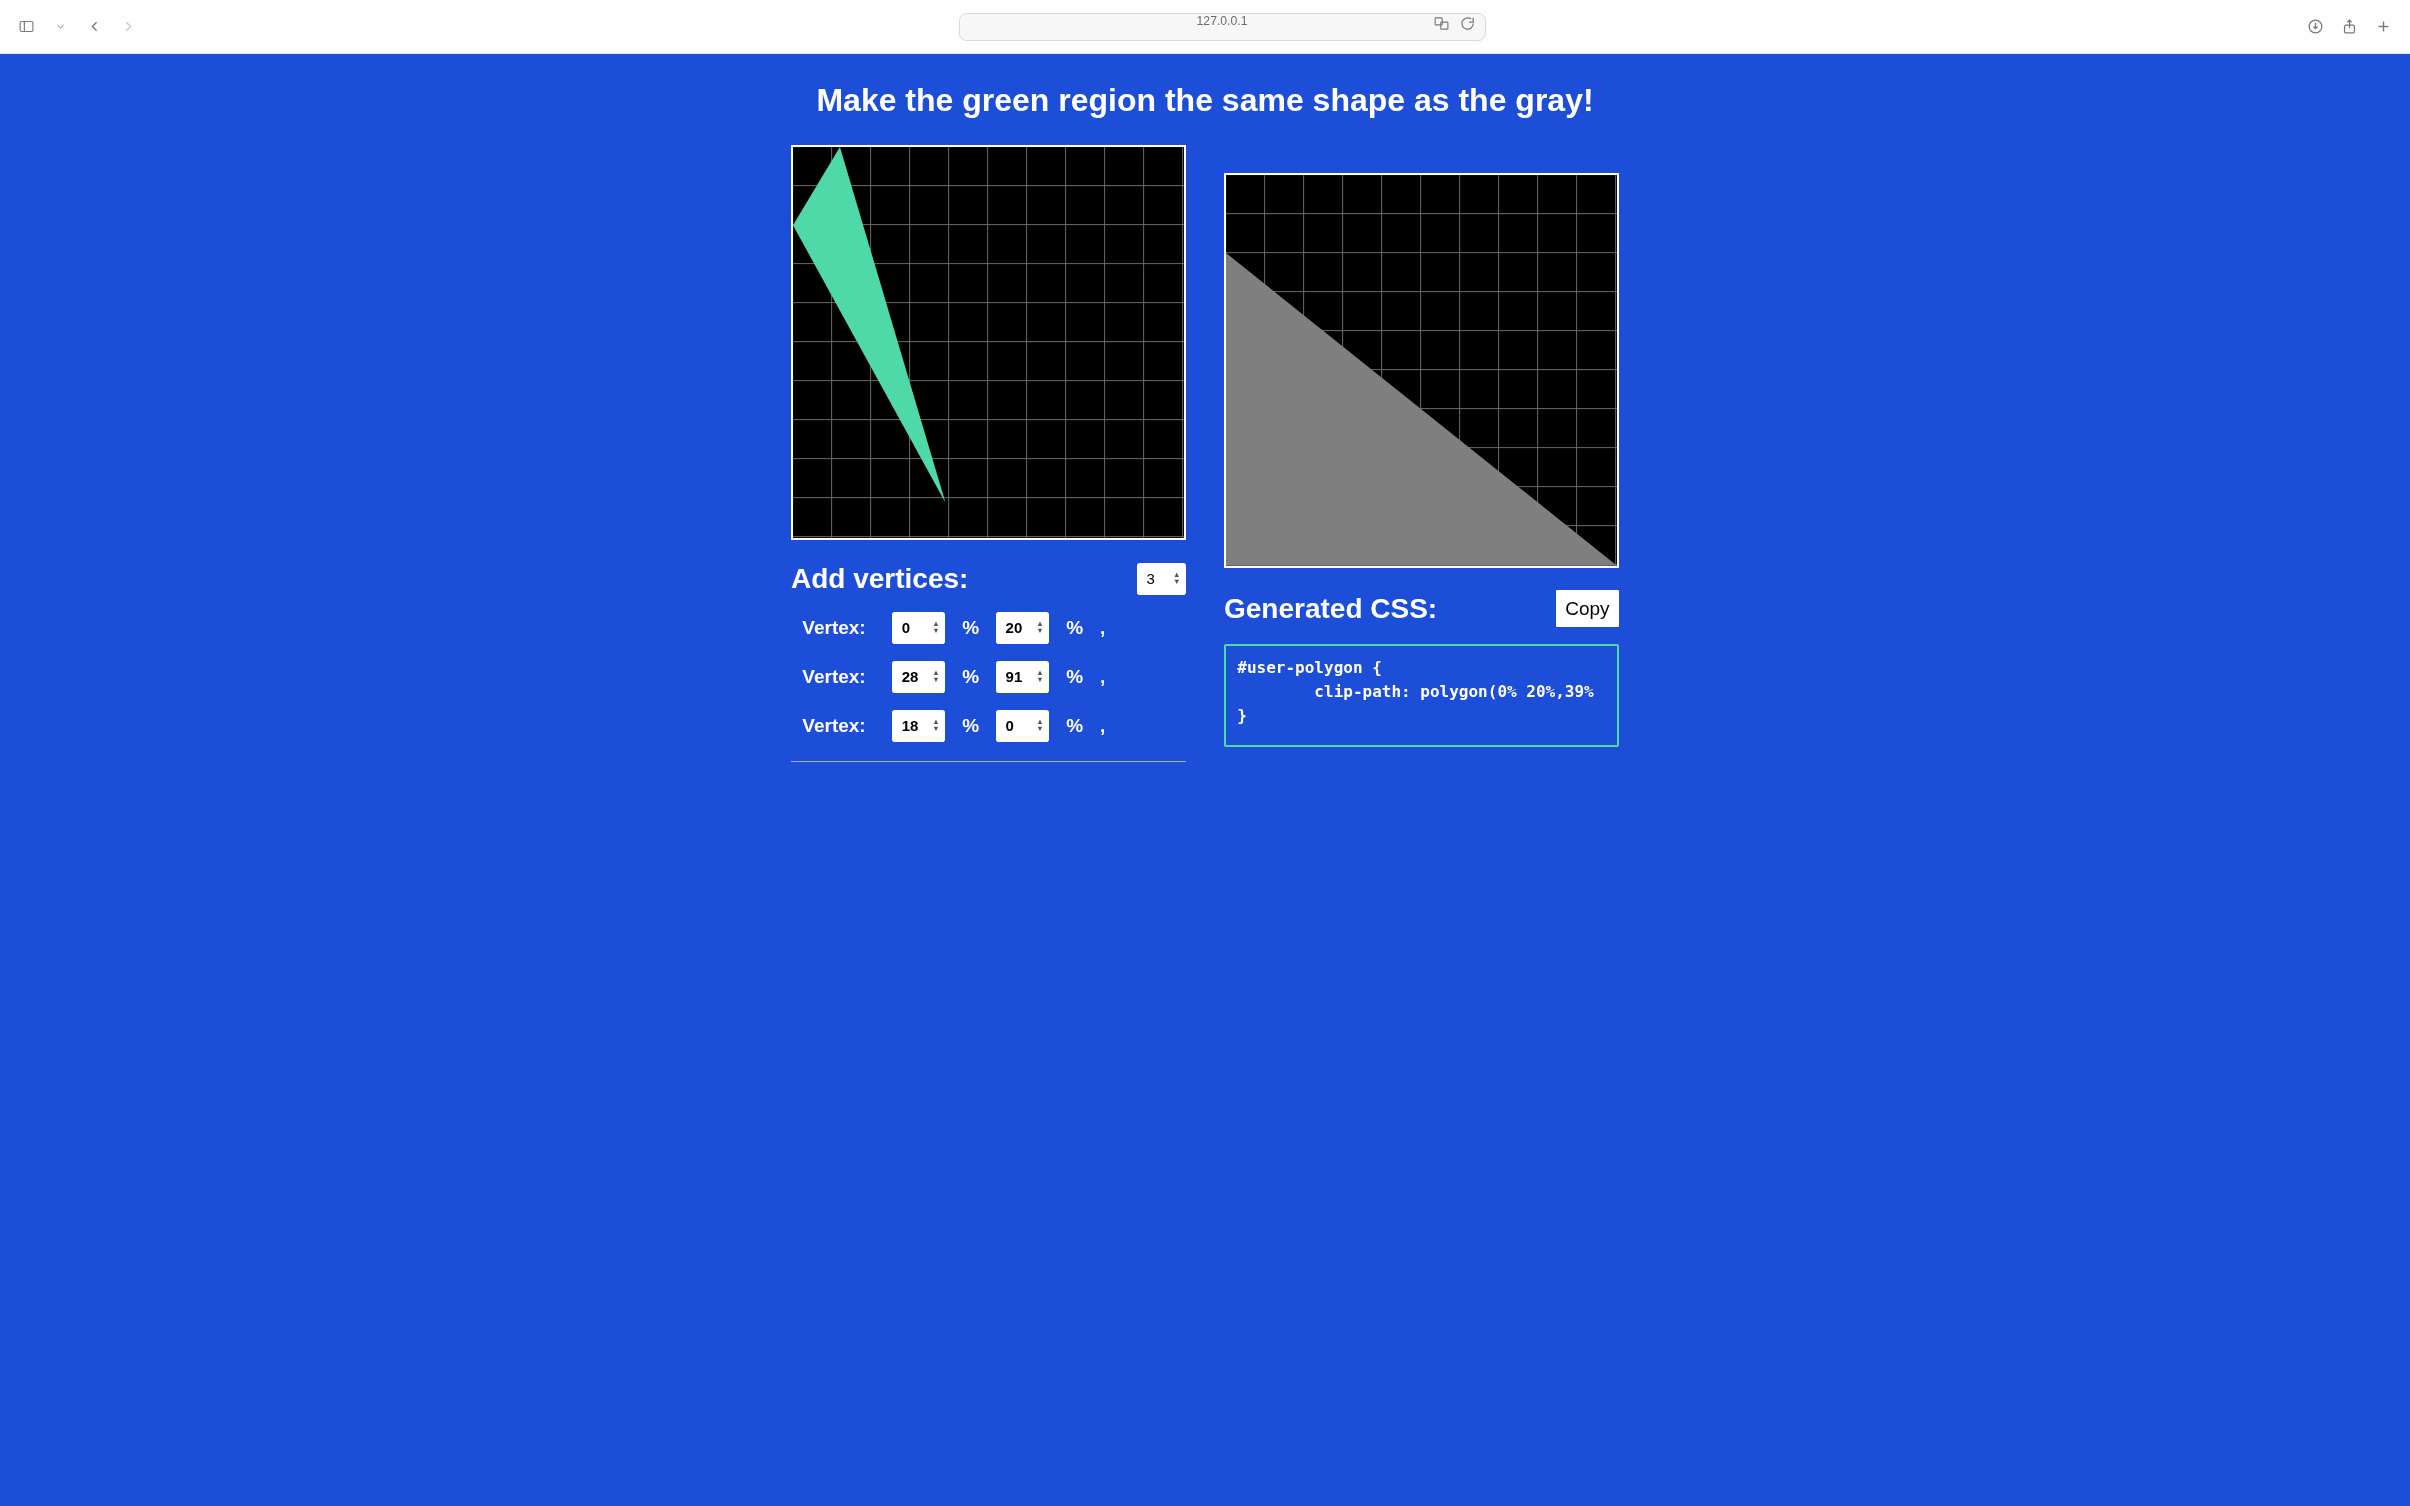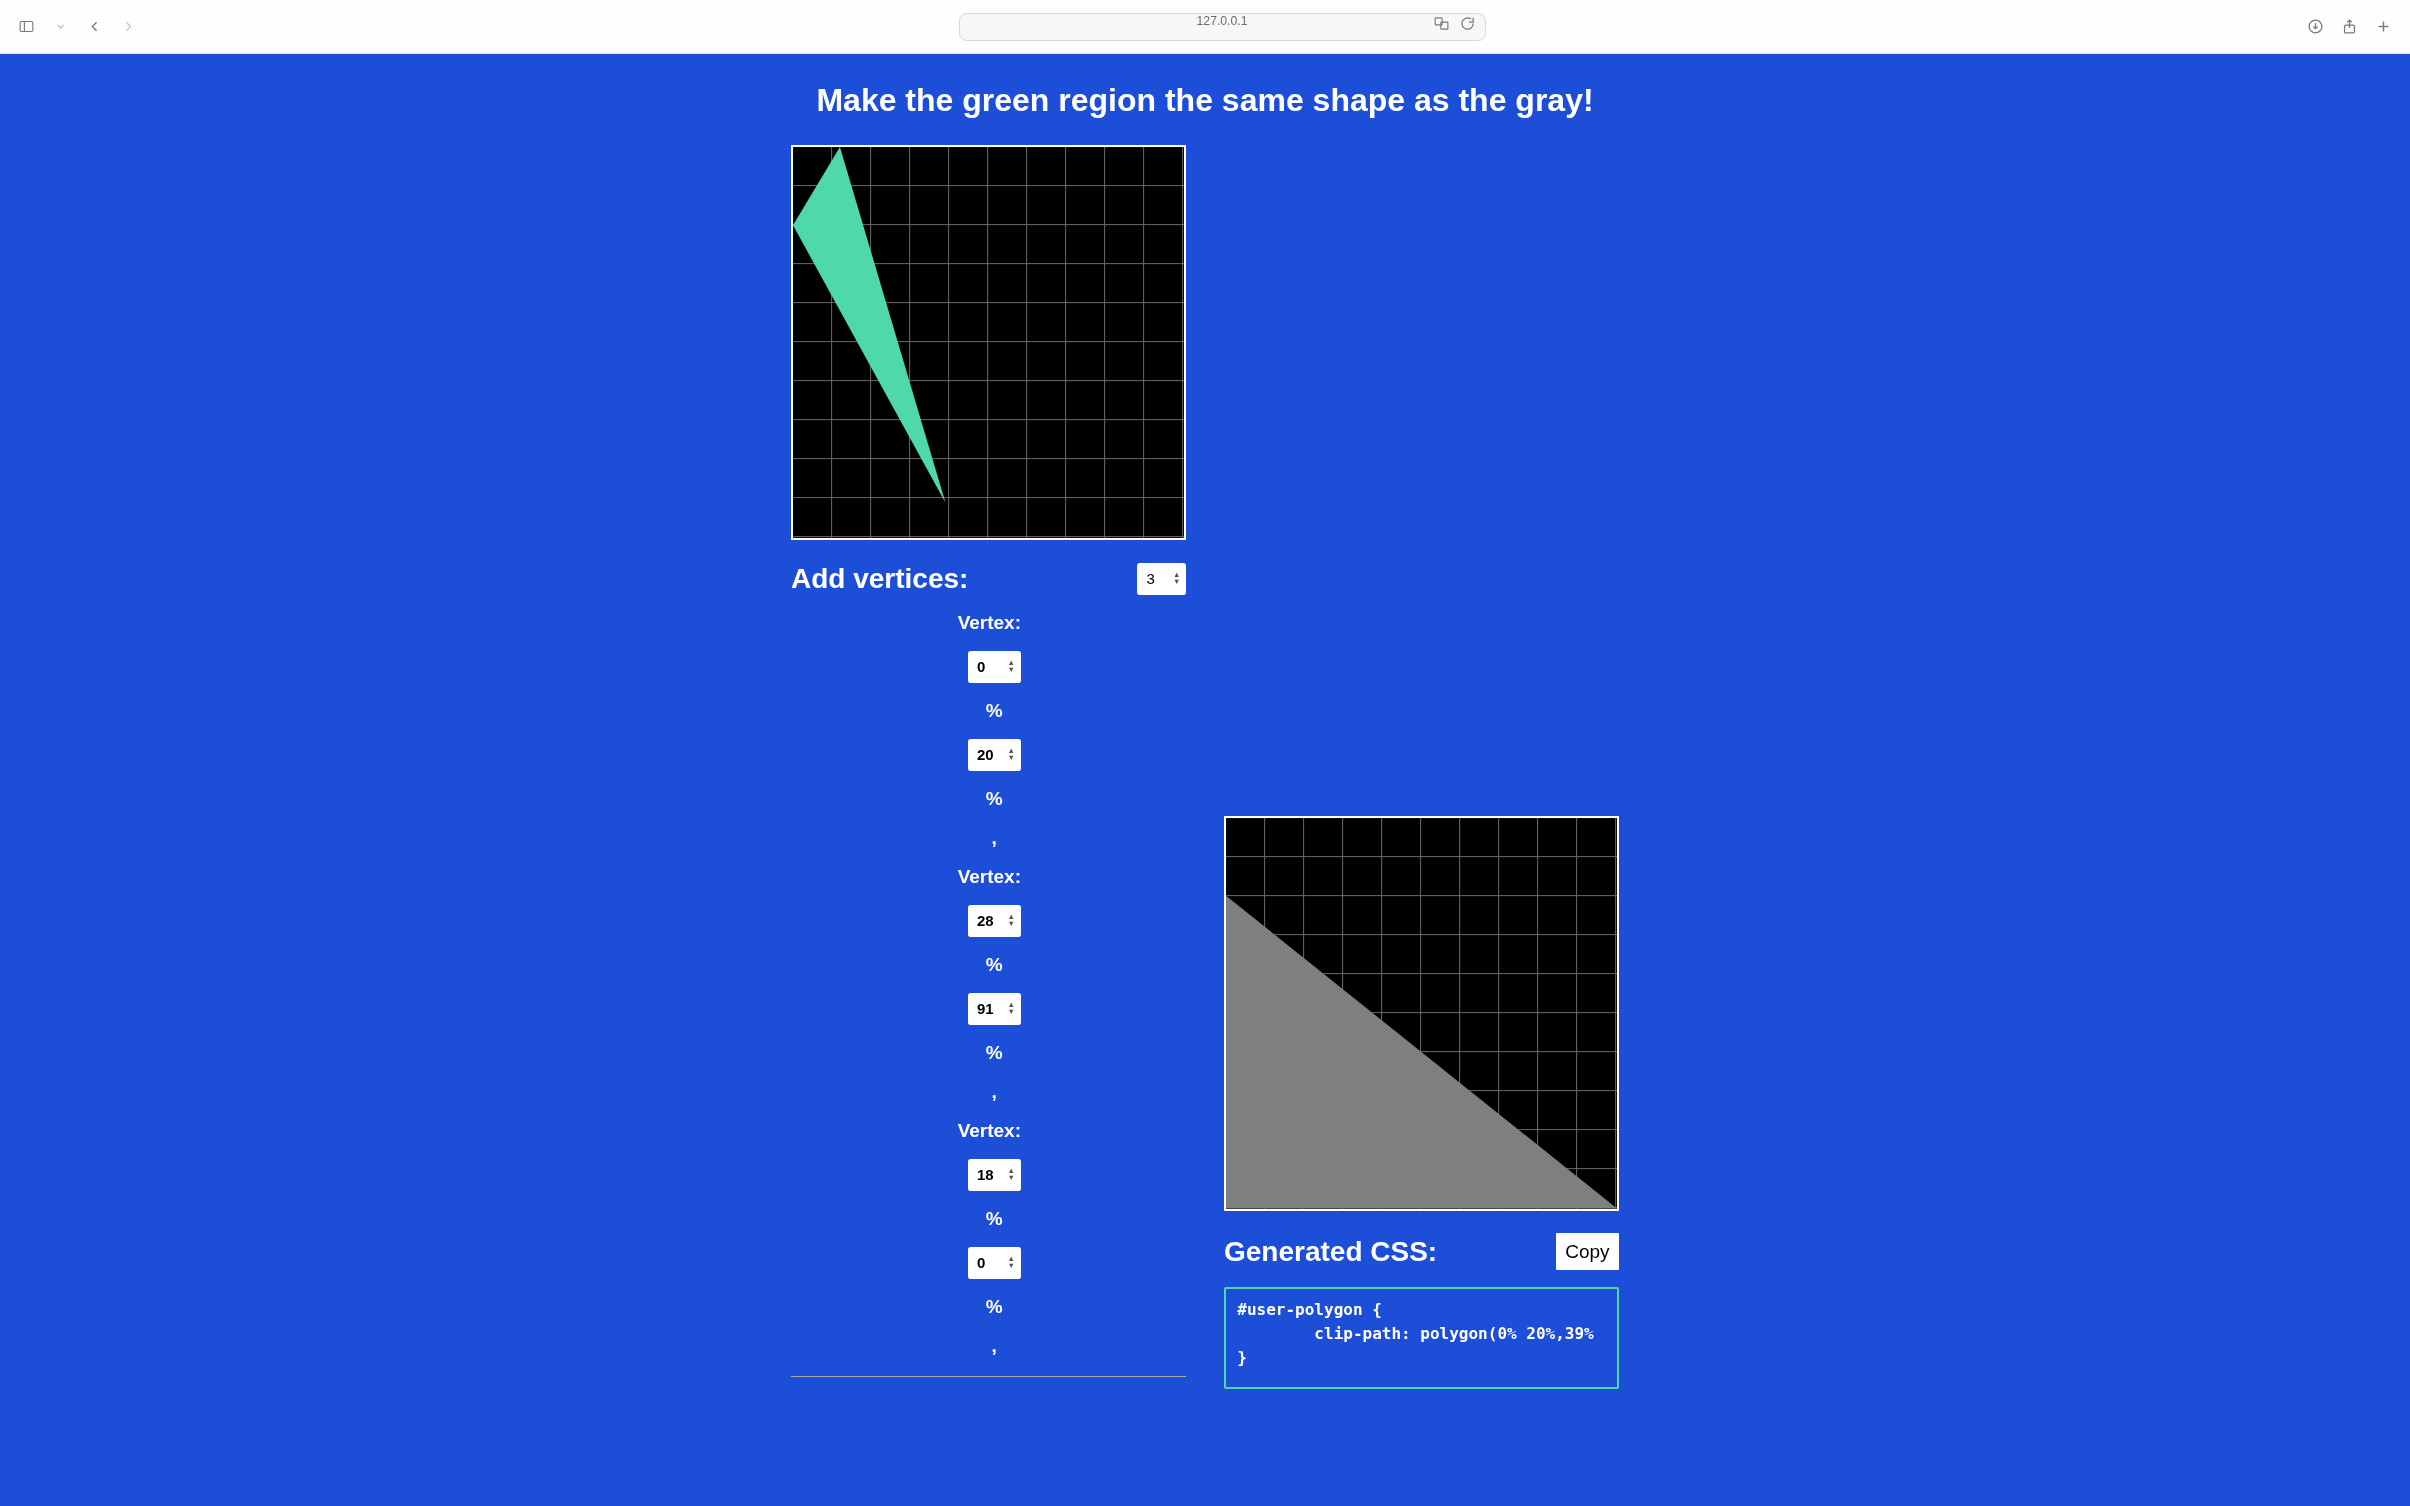--- a/index.html
+++ b/index.html
@@ -81,21 +81,21 @@
   }
   .title {
     font-size: 32px;
     font-weight: 700;
     margin-bottom: 26px;
     text-align: center;
   }
   .boards {
     display: flex;
     gap: 38px;
-    align-items: flex-end;
+    align-items: center;
     justify-content: center;
   }
   .col { display: flex; flex-direction: column; }
   .board {
     width: 395px;
     height: 395px;
     border: 2.8px solid #fff;
     position: relative;
     background-color: #000;
     background-image:
@@ -152,21 +152,20 @@
     flex-direction: column;
     gap: 17px;
     padding-left: 11.3px;
   }
   .vrow {
     display: flex;
     align-items: center;
     gap: 17px;
     font-size: 19px;
     font-weight: 600;
-    flex-direction: column;
   }
   .vrow .lbl { width: 73px; font-weight: 700; }
   .pct { font-weight: 600; }
   .comma { font-weight: 700; }
 
   .divider {
     width: 395px;
     height: 0.9px;
     background: #aaa;
     margin: 19px 0 13px 0;

